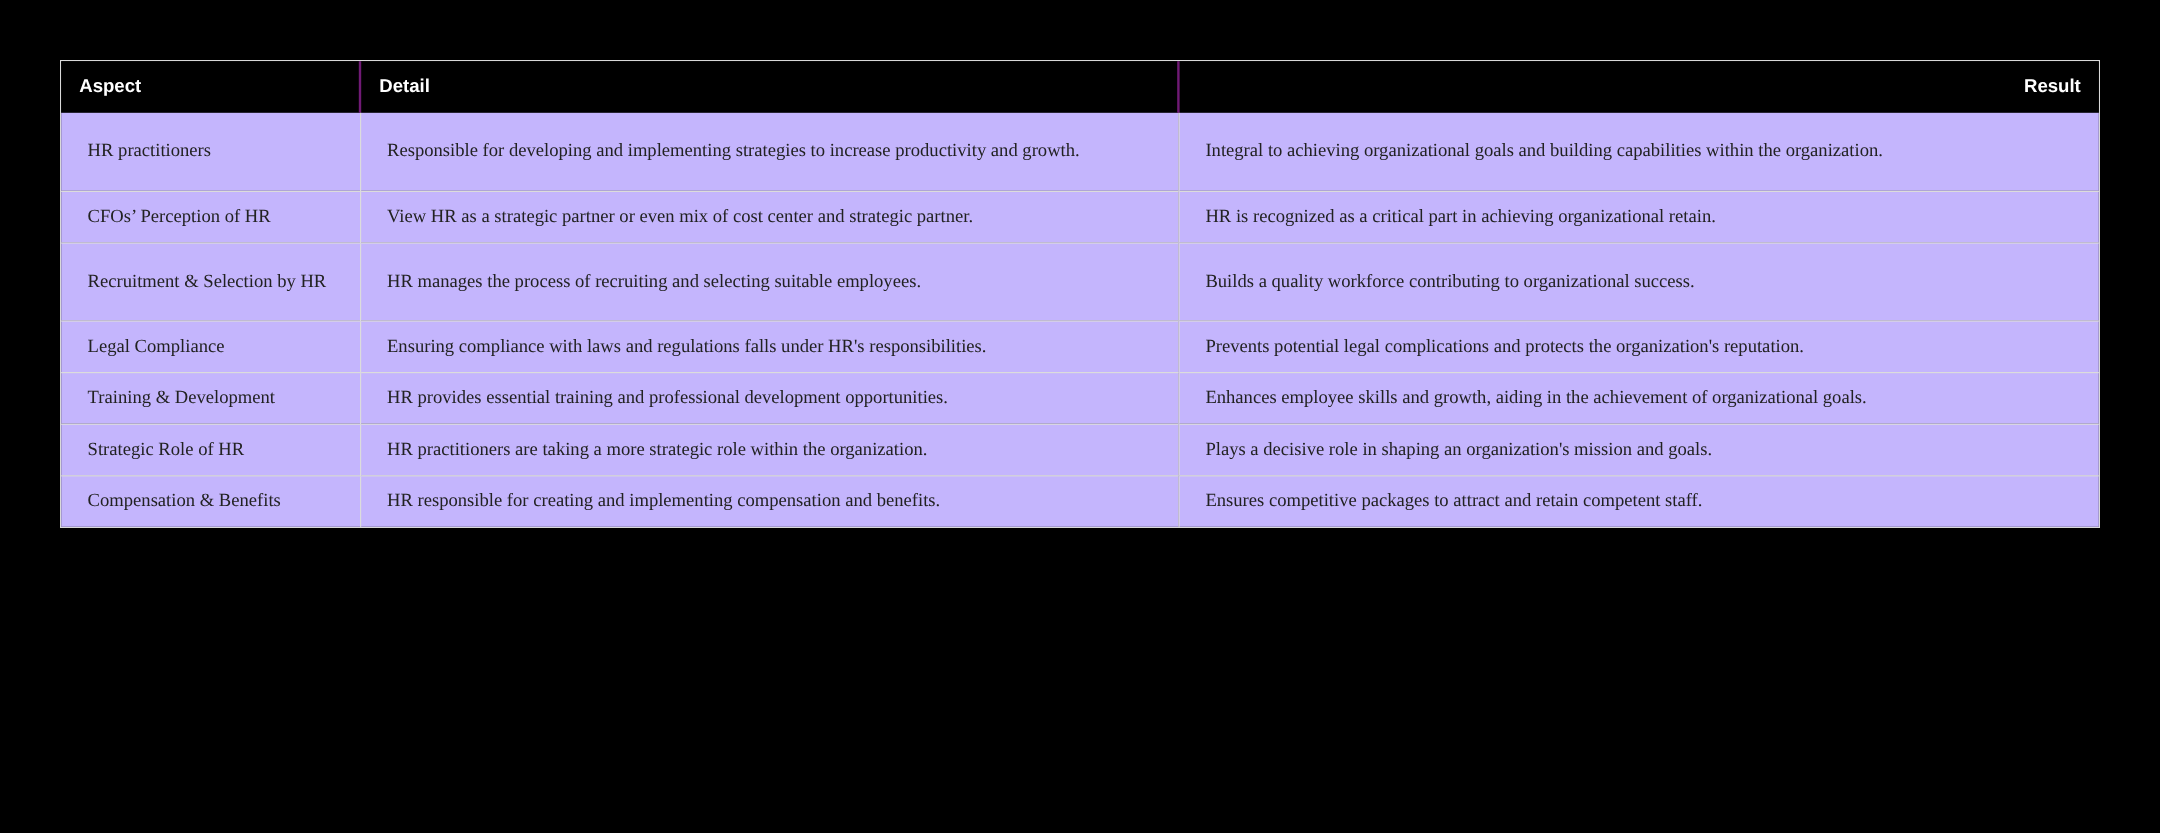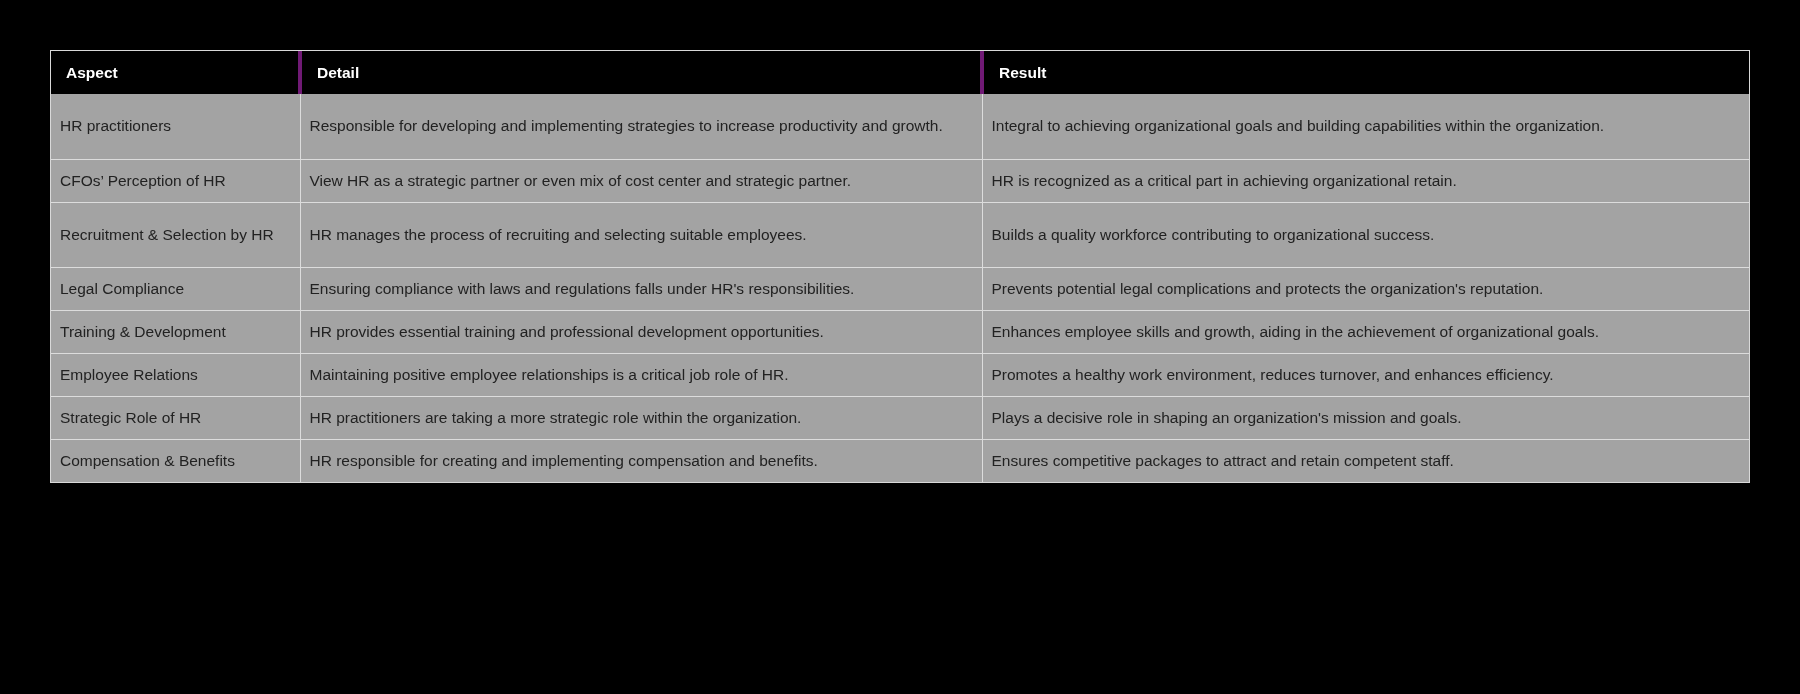--- a/index.html
+++ b/index.html
@@ -44,33 +44,34 @@
     col.c3 { width: auto; }
     thead th {
       background: #000000;
       color: #ffffff;
       font-weight: bold;
       font-size: 15.5px;
       text-align: left;
       height: 43px;
       padding: 0 15px;
       box-sizing: border-box;
-      border-right: 4px solid #701a75;
+      border-right: 2px solid #701a75;
     }
-    thead th:last-child { border-right: none; }
+    thead th:last-child { border-right: none; text-align: right; }
     tbody td {
-      background: #a3a3a3;
+      background: #c4b5fd;
       color: #222222;
       font-size: 15.5px;
       line-height: 22px;
-      padding: 10px 9px;
+      padding: 10px 22px;
       box-sizing: border-box;
       border-top: 1px solid #dcdcdc;
       border-right: 1px solid #dcdcdc;
       vertical-align: middle;
+      font-family: Liberation Serif, serif;
     }
     tbody tr:first-child td { border-top: none; }
     tbody td:last-child { border-right: none; }
     tbody tr.r-single td { height: 43px; }
     tbody tr.r-double td { height: 65px; }
   </style>
 </head>
 <body>
 
 <div class="table-wrap">
@@ -107,25 +108,20 @@
         <td>Legal Compliance</td>
         <td>Ensuring compliance with laws and regulations falls under HR's responsibilities.</td>
         <td>Prevents potential legal complications and protects the organization's reputation.</td>
       </tr>
       <tr class="r-single">
         <td>Training &amp; Development</td>
         <td>HR provides essential training and professional development opportunities.</td>
         <td>Enhances employee skills and growth, aiding in the achievement of organizational goals.</td>
       </tr>
       <tr class="r-single">
-        <td>Employee Relations</td>
-        <td>Maintaining positive employee relationships is a critical job role of HR.</td>
-        <td>Promotes a healthy work environment, reduces turnover, and enhances efficiency.</td>
-      </tr>
-      <tr class="r-single">
         <td>Strategic Role of HR</td>
         <td>HR practitioners are taking a more strategic role within the organization.</td>
         <td>Plays a decisive role in shaping an organization's mission and goals.</td>
       </tr>
       <tr class="r-single">
         <td>Compensation &amp; Benefits</td>
         <td>HR responsible for creating and implementing compensation and benefits.</td>
         <td>Ensures competitive packages to attract and retain competent staff.</td>
       </tr>
     </tbody>

